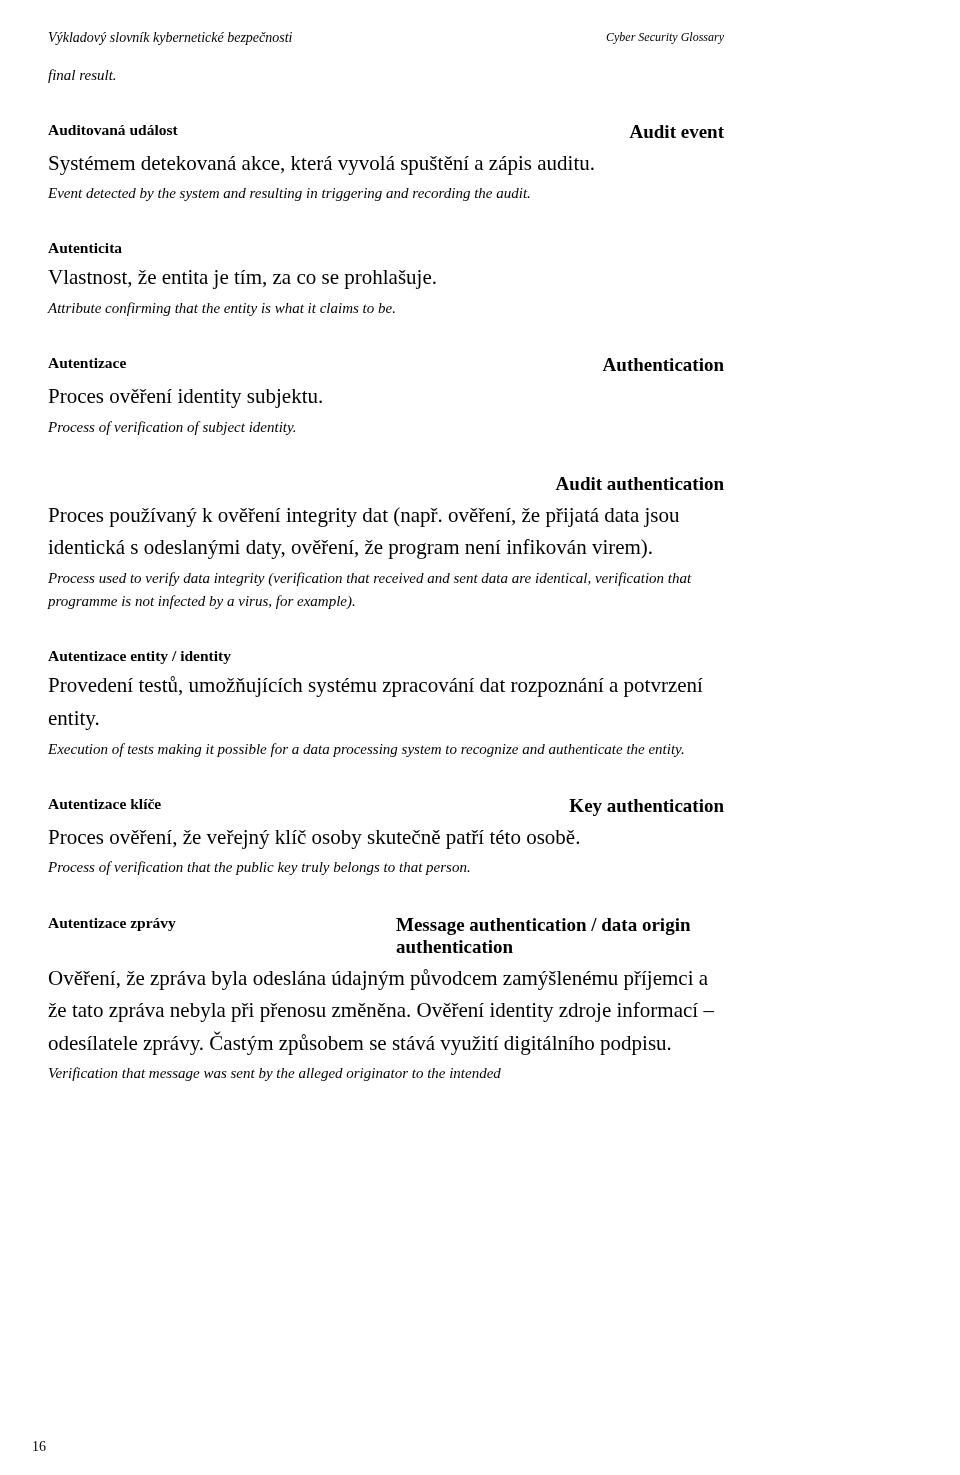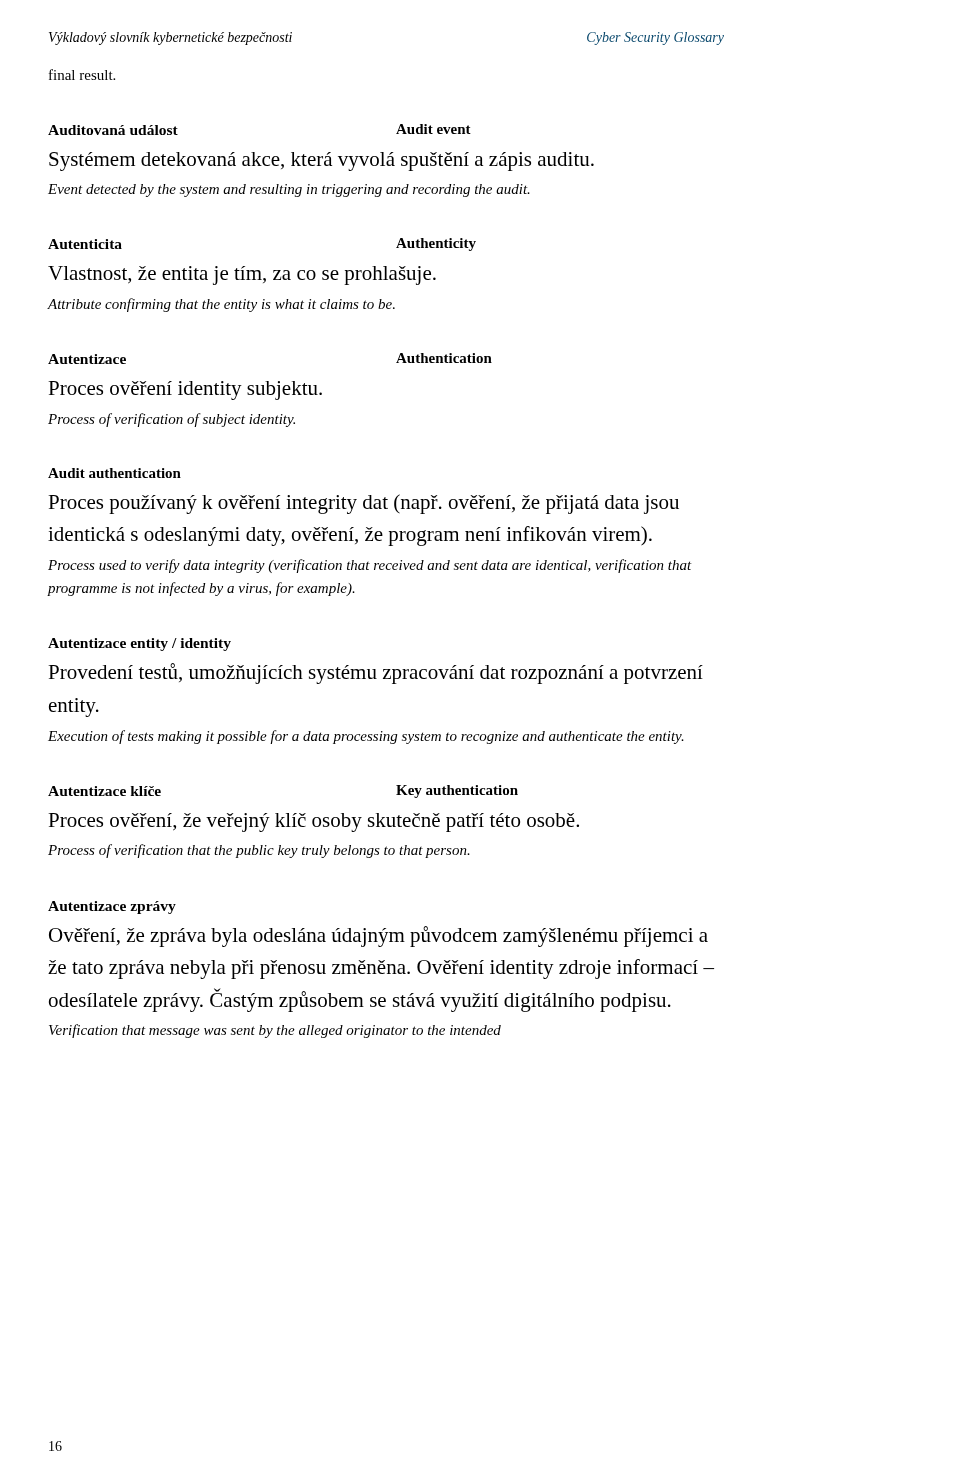--- a/index.html
+++ b/index.html
@@ -28,66 +28,67 @@
       align-items: flex-start;
       margin-bottom: 18px;
       border-bottom: none;
     }
     .header-left {
       font-size: 14px;
       font-style: italic;
       color: #000;
     }
     .header-right {
-      font-size: 14px;
+      font-size: 12px;
       font-style: italic;
-      color: #0c4a6e;
+      color: #000000;
     }
     .intro-text {
       font-size: 15px;
+      font-style: italic;
       margin-bottom: 18px;
       line-height: 1.5;
     }
     .entry {
       margin-bottom: 14px;
     }
     .entry-heading {
       display: flex;
       justify-content: space-between;
       align-items: flex-start;
       margin-bottom: 4px;
       margin-top: 34px;
     }
     .entry-heading-left {
       font-size: 15.5px;
       font-weight: bold;
       flex: 1;
       padding-right: 20px;
     }
     .entry-heading-right {
-      font-size: 15px;
+      font-size: 19px;
       font-weight: bold;
       flex: 1;
-      text-align: left;
+      text-align: right;
     }
     .entry-body-czech {
       font-size: 21px;
       line-height: 1.55;
       margin-bottom: 3px;
     }
     .entry-body-english {
       font-size: 15px;
       font-style: italic;
       line-height: 1.55;
       margin-bottom: 3px;
     }
     .footer {
       position: absolute;
       bottom: 20px;
-      left: 48px;
+      left: 32px;
       font-size: 14px;
     }
     .col-right {
       flex: 1;
     }
   </style>
 </head>
 <body>
 
 <div class="page">
@@ -103,21 +104,20 @@
       <span class="entry-heading-left">Auditovaná událost</span>
       <span class="entry-heading-right">Audit event</span>
     </div>
     <div class="entry-body-czech">Systémem detekovaná akce, která vyvolá spuštění a zápis auditu.</div>
     <div class="entry-body-english">Event detected by the system and resulting in triggering and recording the audit.</div>
   </div>
 
   <div class="entry">
     <div class="entry-heading">
       <span class="entry-heading-left">Autenticita</span>
-      <span class="entry-heading-right">Authenticity</span>
     </div>
     <div class="entry-body-czech">Vlastnost, že entita je tím, za co se prohlašuje.</div>
     <div class="entry-body-english">Attribute confirming that the entity is what it claims to be.</div>
   </div>
 
   <div class="entry">
     <div class="entry-heading">
       <span class="entry-heading-left">Autentizace</span>
       <span class="entry-heading-right">Authentication</span>
     </div>
@@ -146,20 +146,23 @@
       <span class="entry-heading-left">Autentizace klíče</span>
       <span class="entry-heading-right">Key authentication</span>
     </div>
     <div class="entry-body-czech">Proces ověření, že veřejný klíč osoby skutečně patří této osobě.</div>
     <div class="entry-body-english">Process of verification that the public key truly belongs to that person.</div>
   </div>
 
   <div class="entry">
     <div class="entry-heading">
       <span class="entry-heading-left">Autentizace zprávy</span>
+      <div class="col-right">
+        <span class="entry-heading-right">Message authentication / data origin authentication</span>
+      </div>
     </div>
     <div class="entry-body-czech">Ověření, že zpráva byla odeslána údajným původcem zamýšlenému příjemci a že tato zpráva nebyla při přenosu změněna. Ověření identity zdroje informací – odesílatele zprávy. Častým způsobem se stává využití digitálního podpisu.</div>
     <div class="entry-body-english">Verification that message was sent by the alleged originator to the intended</div>
   </div>
 
   <div class="footer">
     <span>16</span>
   </div>
 </div>
 

